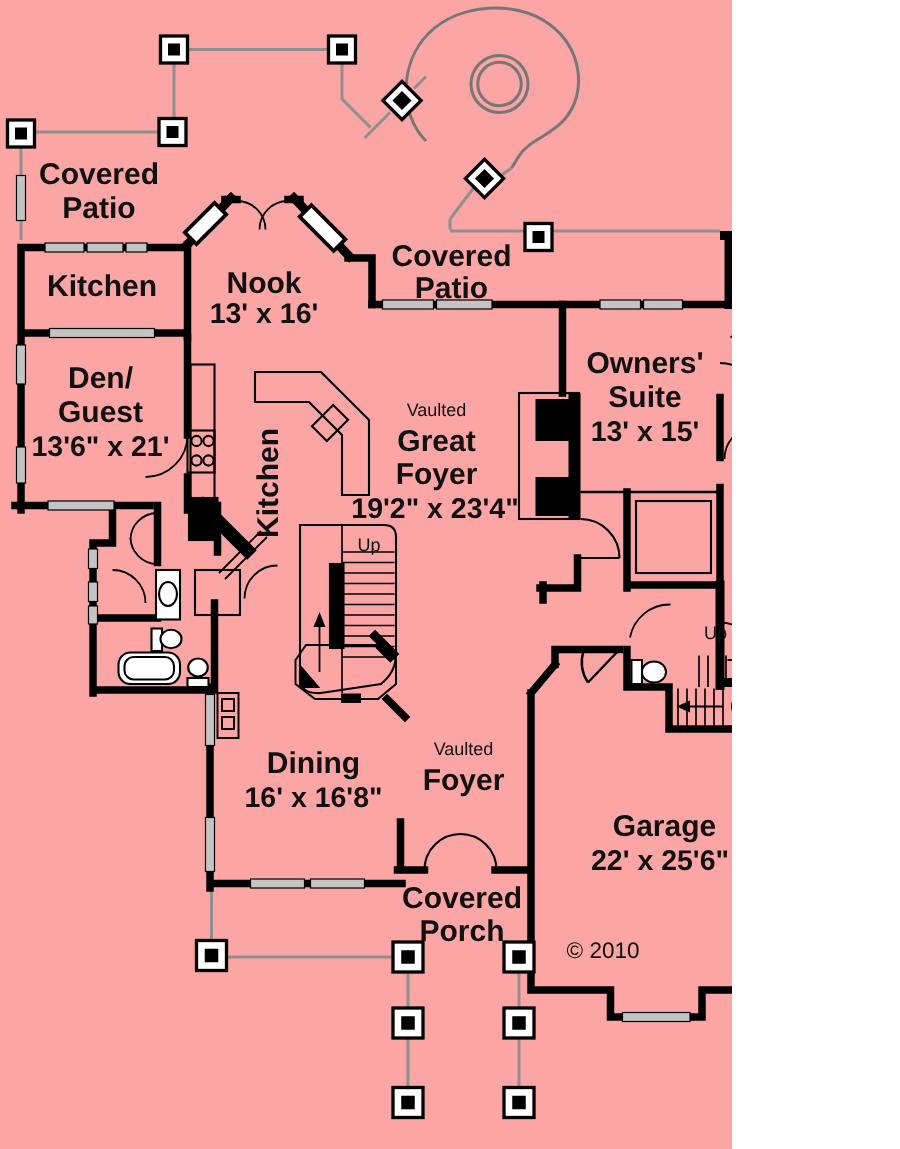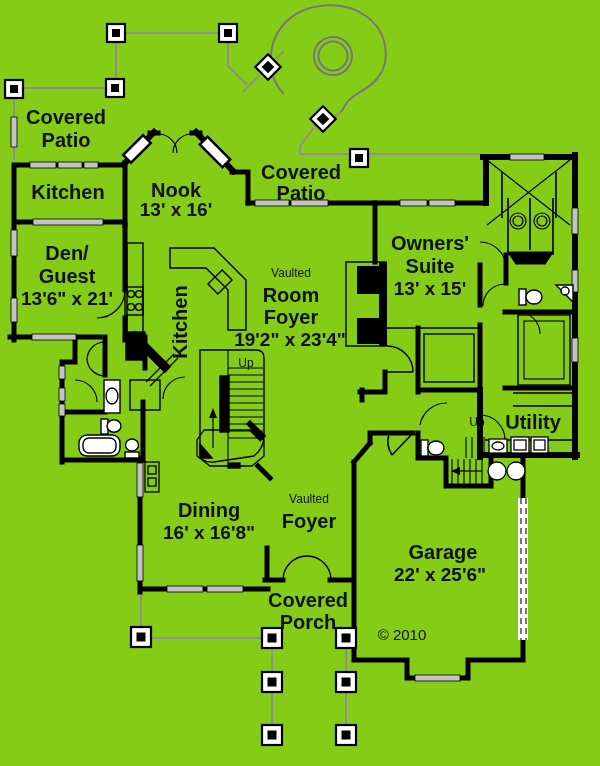--- a/index.html
+++ b/index.html
@@ -1,16 +1,16 @@
 <!DOCTYPE html>
 <html><head>
 <meta charset="utf-8">
 <style>
   html,body{margin:0;padding:0;background:#fff;}
-  .stage{position:relative;width:600px;height:766px;background:#84cc16;overflow:hidden;
+  .stage{position:relative;width:488px;height:766px;background:#fca5a5;overflow:hidden;
          font-family:"Liberation Sans", sans-serif;}
   .stage svg{position:absolute;left:0;top:0;}
   .lbl,.dim,.pre,.cop{position:absolute;transform:translate(-50%,-50%);white-space:nowrap;
        color:#111;text-align:center;}
   .lbl{font-size:20px;font-weight:700;}
   .pre{font-size:12px;font-weight:400;}
   .dim{font-size:19px;font-weight:700;}
   .cop{font-size:15px;font-weight:400;text-align:right;}
   .rot{transform:translate(-50%,-50%) rotate(-90deg);}
 </style>
@@ -307,21 +307,21 @@
 <div class="lbl" style="left:67px;top:253px">Den/</div>
 <div class="lbl" style="left:67px;top:276px">Guest</div>
 <div class="dim" style="left:67px;top:299px">13'6" x 21'</div>
 
 <div class="lbl rot" style="left:180px;top:322px">Kitchen</div>
 
 <div class="lbl" style="left:301px;top:172px">Covered</div>
 <div class="lbl" style="left:301px;top:193px">Patio</div>
 
 <div class="pre" style="left:291px;top:273px">Vaulted</div>
-<div class="lbl" style="left:291px;top:295px">Room</div>
+<div class="lbl" style="left:291px;top:295px">Great</div>
 <div class="lbl" style="left:291px;top:317px">Foyer</div>
 <div class="dim" style="left:290px;top:340px">19'2" x 23'4"</div>
 
 <div class="lbl" style="left:430px;top:243px">Owners'</div>
 <div class="lbl" style="left:430px;top:266px">Suite</div>
 <div class="dim" style="left:430px;top:289px">13' x 15'</div>
 
 <div class="pre" style="left:246px;top:363px">Up</div>
 <div class="pre" style="left:477px;top:422px">Up</div>
 

